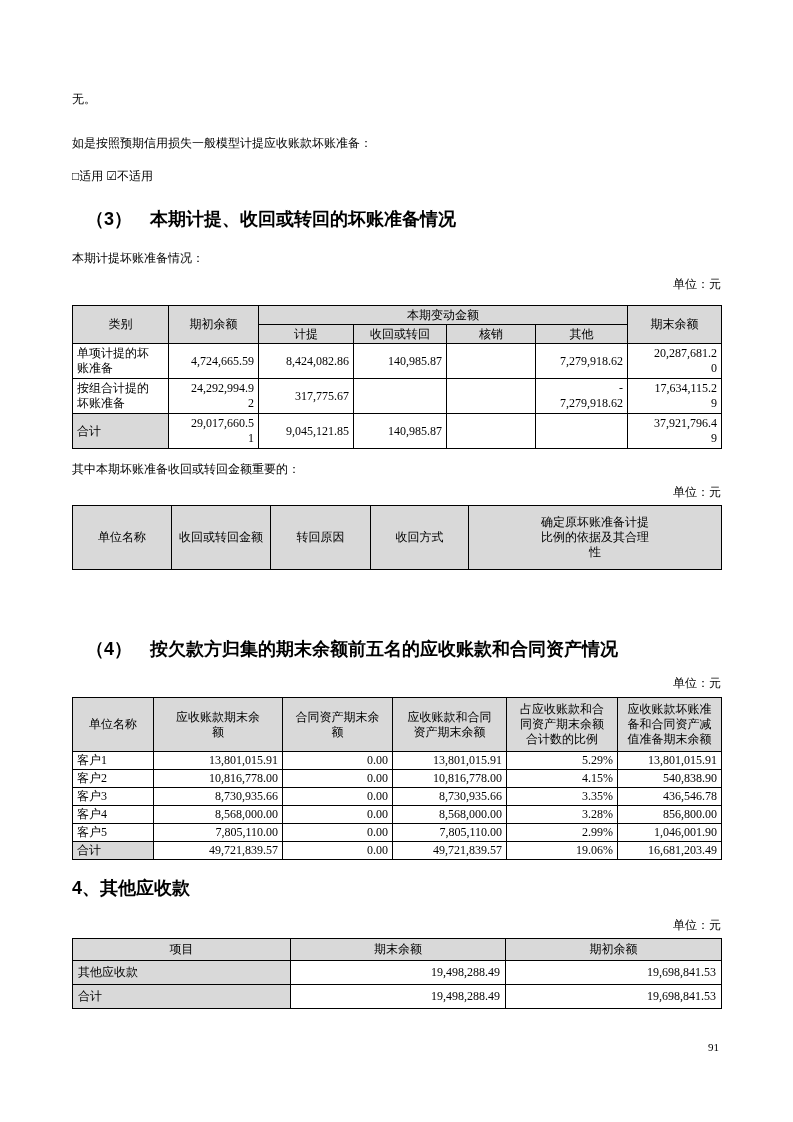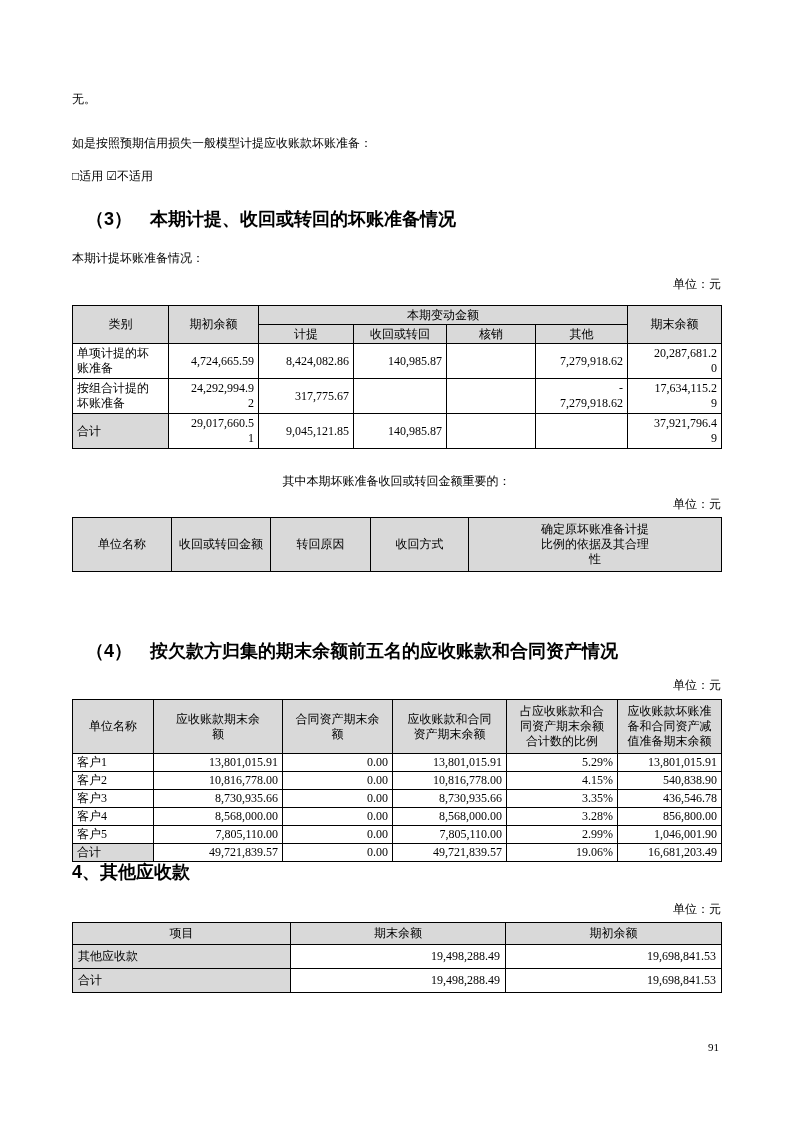--- a/index.html
+++ b/index.html
@@ -14,49 +14,49 @@
   .mt-none { margin-top:90px; }
   .mt-q { margin-top:26px; }
   .mt-cb { margin-top:15px; }
   .heading {
     font-weight:bold; font-size:18px; line-height:20px;
     font-family:"Liberation Sans","DejaVu Sans",sans-serif;
   }
   .h-sub { padding-left:14px; }
   .h3 { margin-top:24px; }
   .h4 { margin-top:69px; }
-  .h-other { }
+  .h-other { margin-top:18px; }
   .subtitle { margin-top:20px; }
   .unit { text-align:right; }
   .u1 { margin-top:8px; }
   .u2 { margin-top:5px; }
   .u3 { margin-top:15px; }
   .u4 { margin-top:18px; }
   table.t {
     border-collapse:collapse; table-layout:fixed; width:649px;
     border:1.5px solid #000;
   }
   .t1 { margin-top:12px; }
   .t2 { margin-top:4px; }
   .t3 { margin-top:5px; }
   .t4 { margin-top:4px; }
-  .note { margin-top:23px;text-align:center; }
+  .note { margin-top:11px; }
   table.t th, table.t td {
     border:1px solid #000; vertical-align:middle;
     font-weight:normal; font-size:12px; line-height:15px;
     padding:2px 4px; white-space:pre-line; word-break:keep-all;
     overflow:hidden;
   }
   table.t th { background:#d9d9d9; text-align:center; }
   td.lab { text-align:left; }
   td.num { text-align:right; }
   td.grey { background:#d9d9d9; }
   .t1 tr.hdr th { height:19px; padding:1px 3px; }
   .t1 tr.row td { height:34px; }
-  .t2 tr.hdr th { height:54px; }
+  .t2 tr.hdr th { height:64px; }
   .t3 tr.hdr th { height:54px; padding:2px 2px; }
   .t3 tr.row td { height:18px; padding:1px 4px; }
   .t4 tr.hdr th { height:22px;text-align:center; }
   .t4 tr.row td { height:24px; padding:3px 5px; }
   .pageno {
     position:absolute; top:1038px; right:74px; font-size:11px;
     font-family:"Liberation Serif","DejaVu Serif",serif;
   }
 </style>
 </head>

